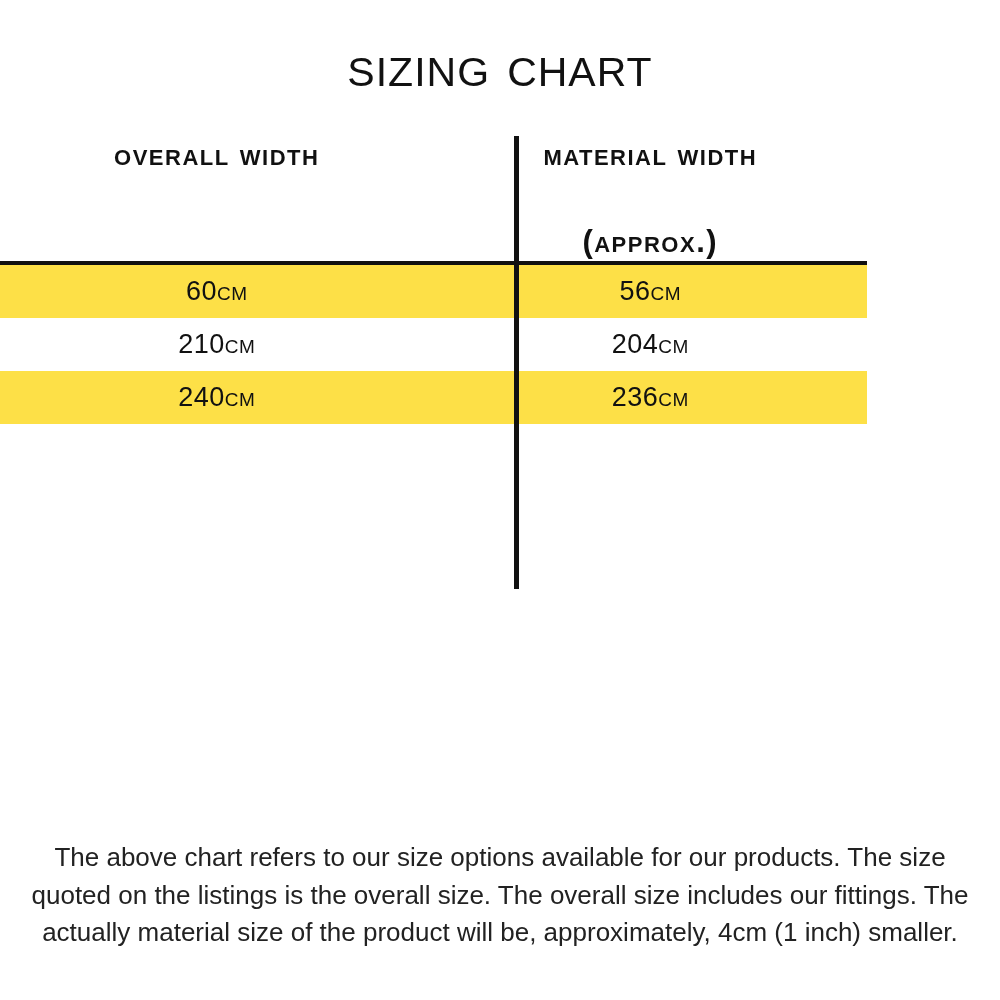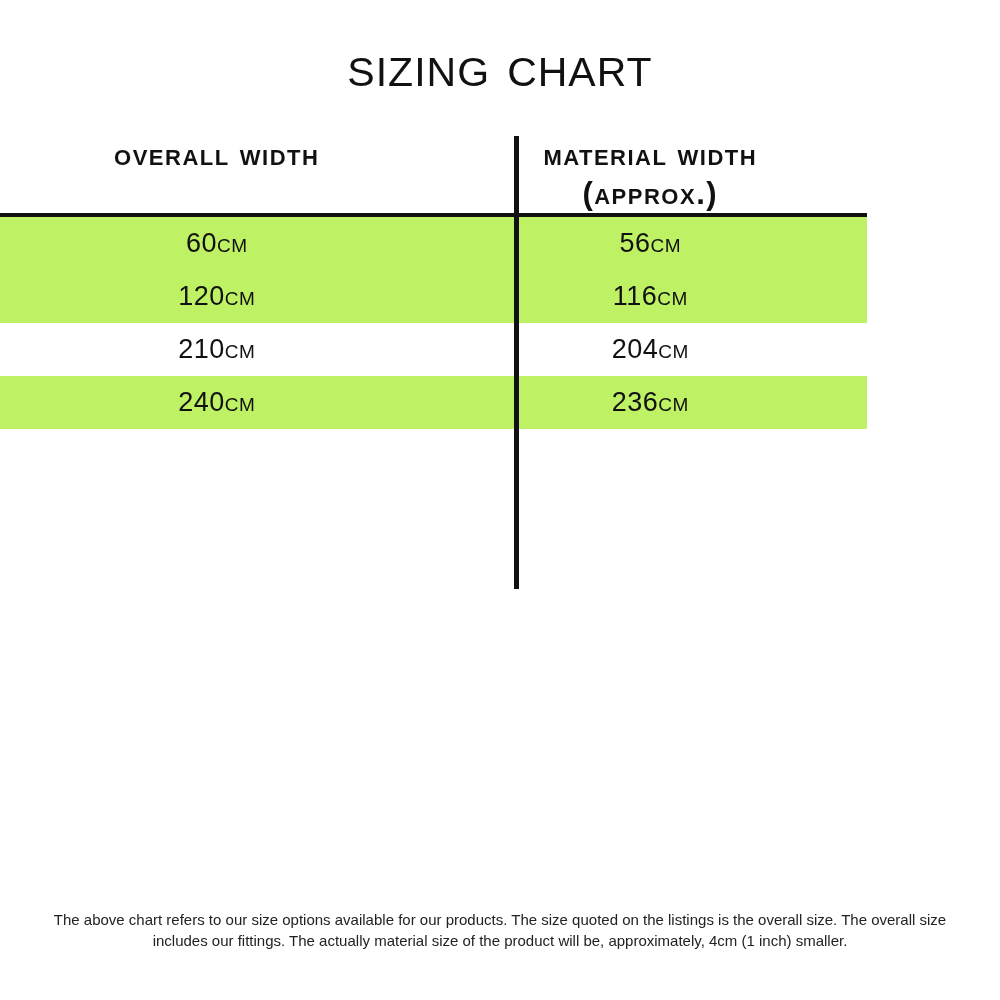--- a/index.html
+++ b/index.html
@@ -54,47 +54,48 @@
     text-transform: lowercase;
     letter-spacing: 1.5px;
     padding: 6px 10px 16px 10px;
     vertical-align: top;
     line-height: 1.25;
     border-bottom: 4px solid #111111;
     color: #111111;
   }
   th.col-head .sub {
     display: block;
+    margin-top: 48px;
   }
   td.cell {
     font-size: 27px;
     font-variant: small-caps;
     text-transform: lowercase;
     letter-spacing: 0.5px;
     height: 53px;
     color: #111111;
   }
   tr.alt td {
-    background: #bef264;
+    background: #fde047;
   }
   
   .divider {
     position: absolute;
     top: 0;
     left: 514px;
     width: 5px;
     background: #111111;
   }
   .footnote {
     position: absolute;
     left: 0;
     right: 0;
     bottom: 48px;
     text-align: center;
-    font-size: 15px;
+    font-size: 26px;
     line-height: 1.45;
     color: #222222;
     padding: 0 28px;
     box-sizing: border-box;
   }
 </style>
 </head>
 <body>
 
 <div class="page">
@@ -113,24 +114,20 @@
             <span>Material Width</span>
             <span class="sub">(Approx.)</span>
           </th>
         </tr>
       </thead>
       <tbody>
         <tr class="alt">
           <td class="cell">60cm</td>
           <td class="cell">56cm</td>
         </tr>
-        <tr class="alt">
-          <td class="cell">120cm</td>
-          <td class="cell">116cm</td>
-        </tr>
         <tr>
           <td class="cell">210cm</td>
           <td class="cell">204cm</td>
         </tr>
         <tr class="alt">
           <td class="cell">240cm</td>
           <td class="cell">236cm</td>
         </tr>
       </tbody>
     </table>

